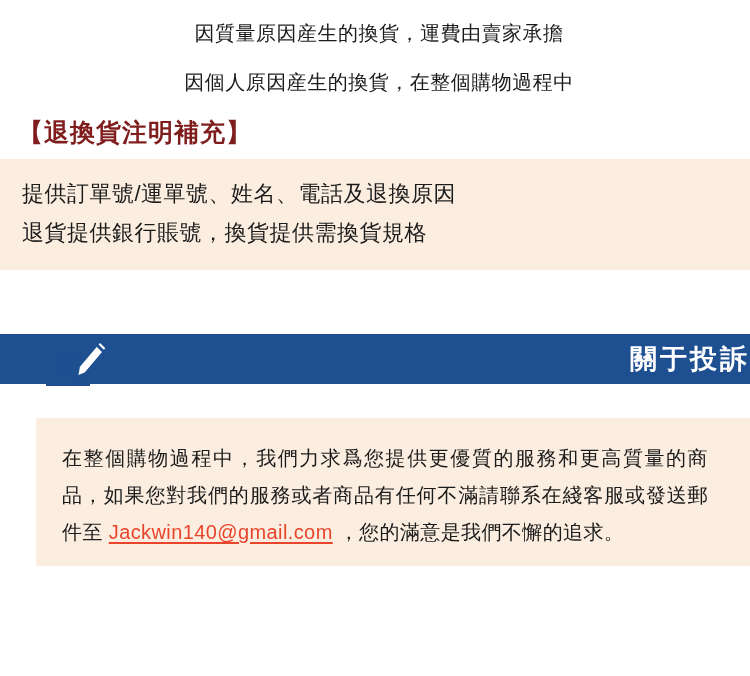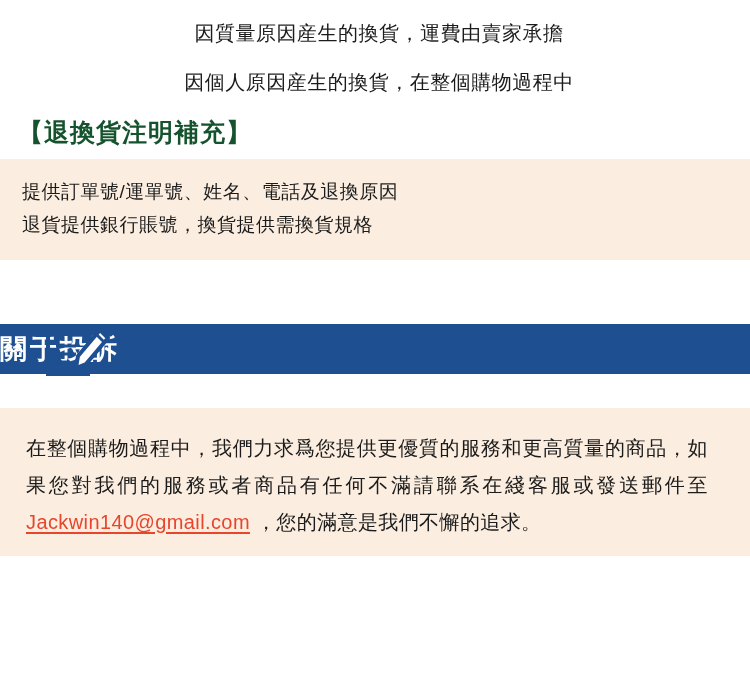--- a/index.html
+++ b/index.html
@@ -31,33 +31,33 @@
     color: #1b1b1b;
     text-align: center;
     margin: 0 0 18px 0;
     padding-left: 8px;
   }
 
   
   .bracket-title {
     font-size: 25px;
     font-weight: bold;
-    color: #14532d;
+    color: #7f1d1d;
     letter-spacing: 1px;
     margin: 18px 0 10px 18px;
   }
 
   
   .note-box {
     background: #fbeee0;
     padding: 16px 22px 18px 22px;
     margin: 0;
   }
   .note-line {
-    font-size: 19px;
+    font-size: 22px;
     line-height: 1.75;
     color: #1b1b1b;
     letter-spacing: 0.5px;
   }
 
   
   .banner-wrap {
     position: relative;
     margin-top: 52px;
     height: 74px;
@@ -70,41 +70,42 @@
     height: 50px;
     background: #1d4f91;
   }
   .banner-title {
     position: absolute;
     left: 0;
     right: 0;
     top: 12px;
     height: 50px;
     line-height: 50px;
-    text-align: left;
+    text-align: right;
     color: #ffffff;
     font-size: 27px;
     font-weight: bold;
     letter-spacing: 3px;
   }
   .banner-icon {
     position: absolute;
     left: 38px;
     top: 0px;
     width: 74px;
     height: 74px;
   }
 
   
   .footer-box {
     background: #fbeee0;
     margin-top: 22px;
     padding: 22px 42px 26px 26px;
     height: 148px;
     box-sizing: border-box;
+    margin-left: 36px;
   }
   .footer-text {
     font-size: 20px;
     line-height: 1.85;
     color: #1b1b1b;
     letter-spacing: 0.4px;
     text-align: justify;
   }
   .email {
     color: #e8452c;

